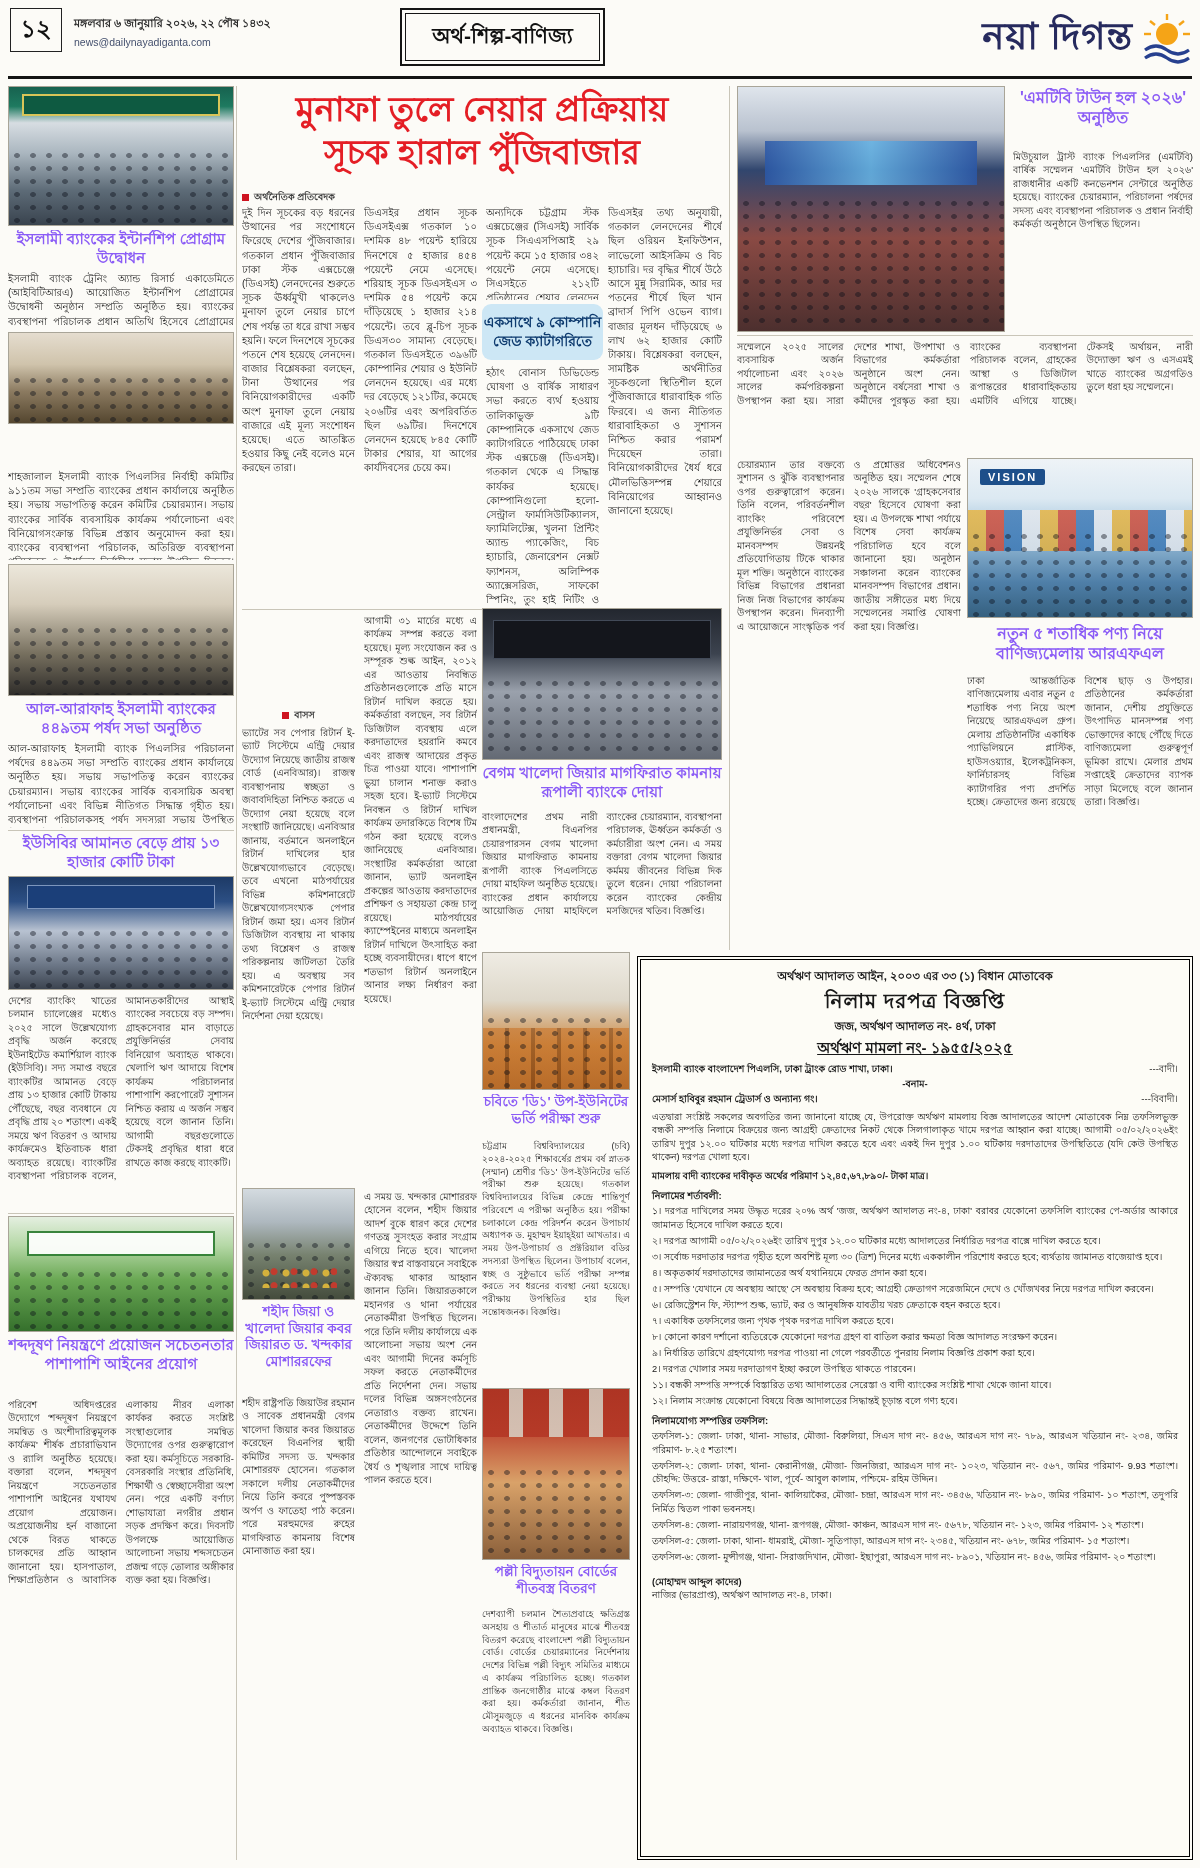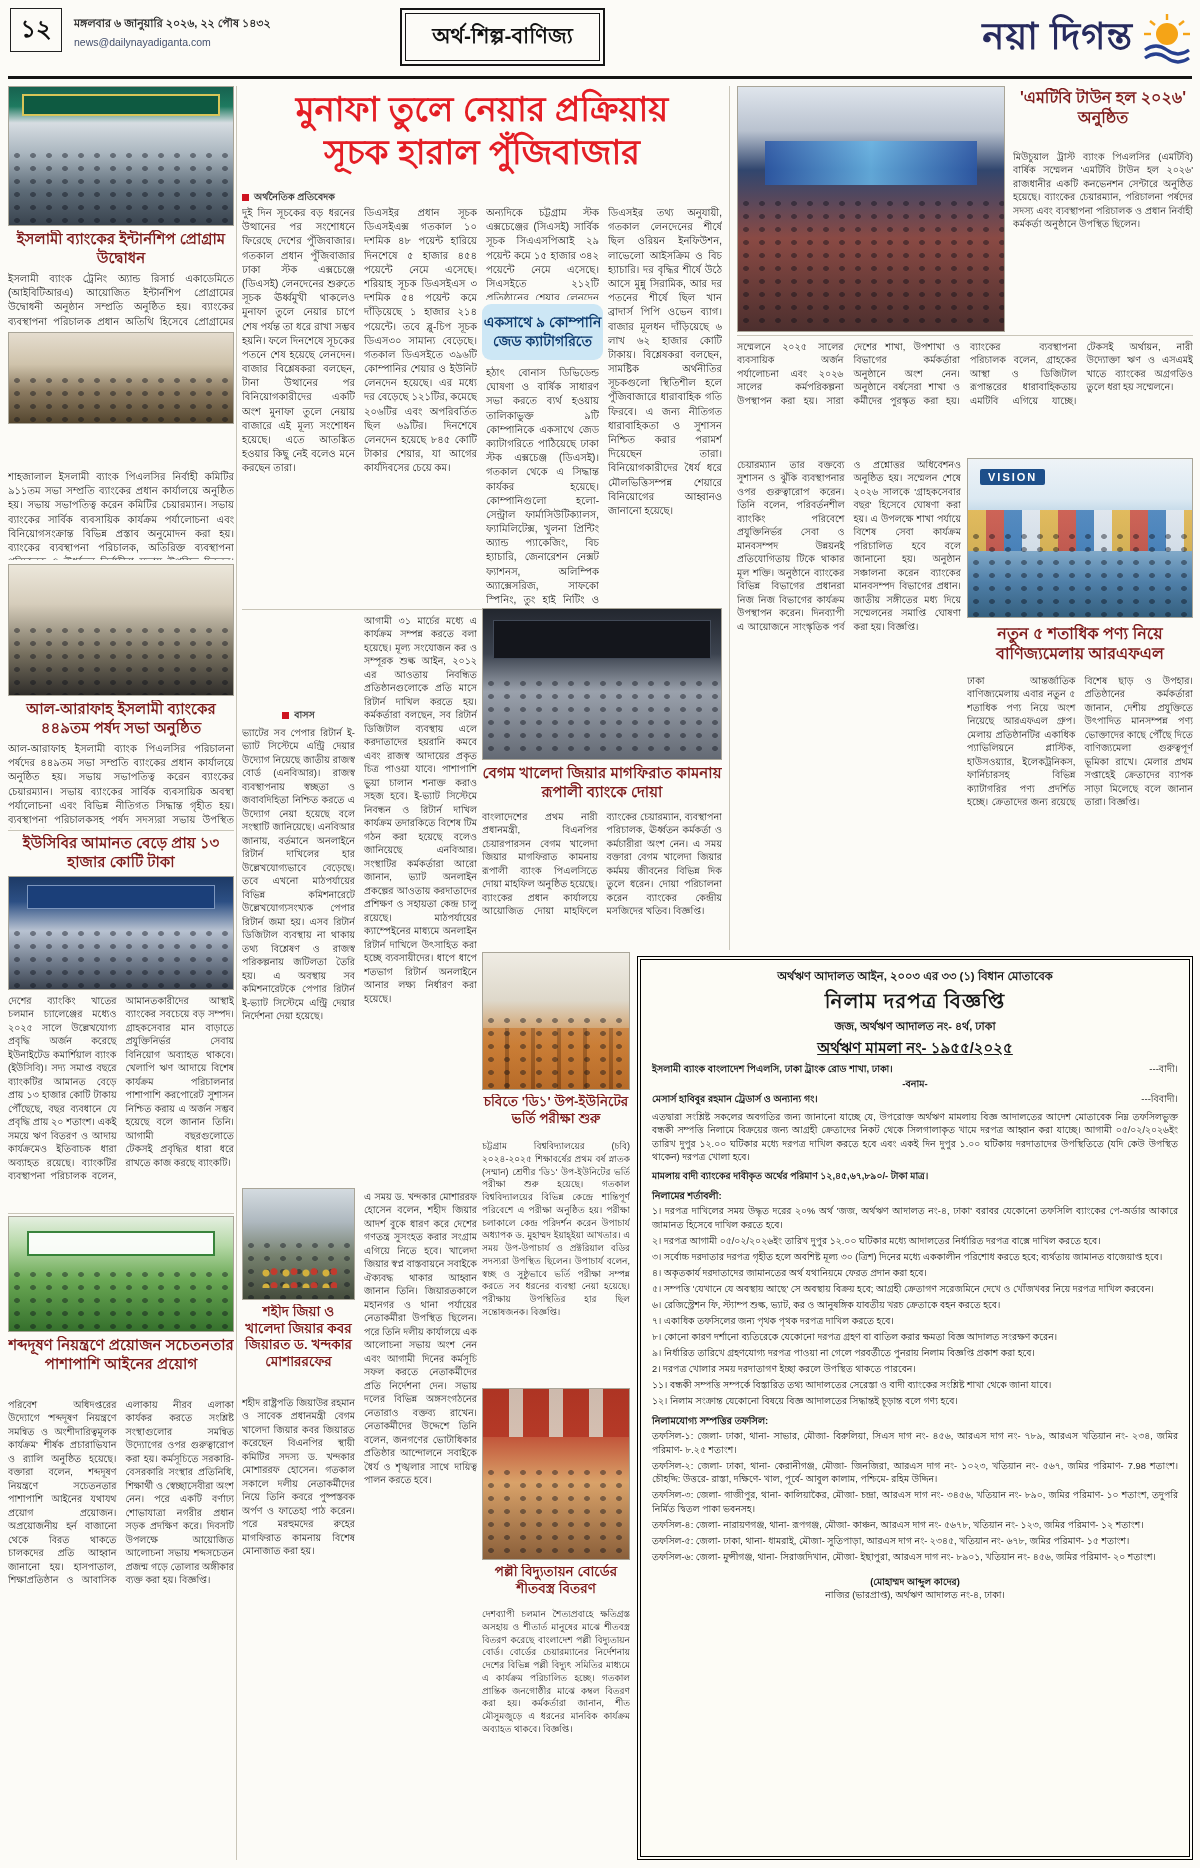--- a/index.html
+++ b/index.html
@@ -1,21 +1,21 @@
 <!DOCTYPE html>
 <html lang="bn"><head>
 <meta charset="utf-8">
 <title>নয়া দিগন্ত</title>
 <style>
 *{margin:0;padding:0;box-sizing:border-box}
 html,body{background:#dddcd5}
 .page{position:relative;width:1200px;height:1868px;margin:0 auto;background:#fcfbf7;font-family:"Liberation Sans","DejaVu Sans",sans-serif;color:#1d1d1d;overflow:hidden}
 .photo{position:absolute;overflow:hidden;border:1px solid #a9a598}
 .photo::after{content:"";position:absolute;left:0;right:0;bottom:0;height:55%;background-image:radial-gradient(rgba(10,14,24,.42) 2.5px,rgba(10,14,24,0) 3.4px);background-size:16px 13px}
-.hl{position:absolute;font-weight:700;color:#7f1d1d;line-height:1.24;text-align:center;overflow:hidden}
+.hl{position:absolute;font-weight:700;color:#8b5cf6;line-height:1.24;text-align:center;overflow:hidden}
 .bt{position:absolute;font-size:10px;line-height:1.42;text-align:justify;color:#242424;overflow:hidden}
 .s95{font-size:9.5px}.s9{font-size:9px}
 .c2{column-count:2;column-gap:9px}
 .c4{column-count:4;column-gap:10px}
 .rule{position:absolute;background:#141414}
 .hair{position:absolute;background:#c9c5b8}
 .byline{position:absolute;font-size:9.5px;font-weight:700;color:#3a3a3a}
 .byline::before{content:"";display:inline-block;width:7px;height:7px;background:#ce1420;margin-right:5px;vertical-align:middle}
 .bycenter{text-align:center}
 .lead-hl{position:absolute;font-weight:800;color:#e41e25;text-align:center;line-height:1.26;font-size:34px}
@@ -32,21 +32,21 @@
 .n-law{font-size:11.5px}
 .n-title{font-size:20px;letter-spacing:1px;margin:2px 0 3px}
 .n-court{font-size:11px}
 .n-case{text-align:center;font-weight:700;font-size:15px;text-decoration:underline;margin:2px 0 4px}
 .n-row{display:flex;justify-content:space-between;font-size:9.5px;margin-top:1px}
 .n-bold{font-weight:700}
 .n-vs{text-align:center;font-weight:700;font-size:9.5px;margin:1px 0}
 .n-p{margin-top:5px}
 .n-h{font-weight:700;margin-top:6px;font-size:9.6px}
 .n-item{margin-top:2.5px}
-.n-sign{margin-top:12px;text-align:center;line-height:1.4}
+.n-sign{margin-top:12px;text-align:left;line-height:1.4}
 .fair-sign{position:absolute;top:10px;left:12px;background:#1d4f8a;color:#fff;font-weight:700;font-size:11px;padding:2px 8px;border-radius:2px;letter-spacing:2px;z-index:2}
 
 .ph-intern{background:linear-gradient(180deg,#17624f 0%,#1e7a60 14%,#d7dde2 26%,#aab6bf 48%,#5d6b77 75%,#39434e 100%)}
 .ph-intern::before{content:"";position:absolute;left:6%;right:6%;top:5%;height:16%;background:#0e5a41;box-shadow:inset 0 0 0 2px #d8c558}
 .ph-board{background:linear-gradient(180deg,#e5ddcf 0%,#cfc3ab 35%,#8b7a60 65%,#54462f 100%)}
 .ph-araf{background:linear-gradient(180deg,#ece7db 0%,#d6cdbb 30%,#77705f 68%,#2f2d2a 100%)}
 .ph-ucb{background:linear-gradient(180deg,#1d3a66 0%,#2c4f84 22%,#b8c2d1 48%,#6d7888 78%,#3c4450 100%)}
 .ph-ucb::before{content:"";position:absolute;left:8%;right:8%;top:7%;height:22%;background:#1b3f79;box-shadow:inset 0 0 0 1px #7d96bd}
 .ph-noise{background:linear-gradient(180deg,#e4efe0 0%,#b5d8a6 25%,#6aa854 55%,#35702c 100%)}
 .ph-noise::before{content:"";position:absolute;left:8%;right:8%;top:12%;height:22%;background:#fff;box-shadow:inset 0 0 0 2px #2e7d32;opacity:.92}
@@ -193,21 +193,21 @@
         <div class="n-item">৭। একাধিক তফসিলের জন্য পৃথক পৃথক দরপত্র দাখিল করতে হবে।</div>
         <div class="n-item">৮। কোনো কারণ দর্শানো ব্যতিরেকে যেকোনো দরপত্র গ্রহণ বা বাতিল করার ক্ষমতা বিজ্ঞ আদালত সংরক্ষণ করেন।</div>
         <div class="n-item">৯। নির্ধারিত তারিখে গ্রহণযোগ্য দরপত্র পাওয়া না গেলে পরবর্তীতে পুনরায় নিলাম বিজ্ঞপ্তি প্রকাশ করা হবে।</div>
         <div class="n-item">2। দরপত্র খোলার সময় দরদাতাগণ ইচ্ছা করলে উপস্থিত থাকতে পারবেন।</div>
         <div class="n-item">১১। বন্ধকী সম্পত্তি সম্পর্কে বিস্তারিত তথ্য আদালতের সেরেস্তা ও বাদী ব্যাংকের সংশ্লিষ্ট শাখা থেকে জানা যাবে।</div>
         <div class="n-item">১২। নিলাম সংক্রান্ত যেকোনো বিষয়ে বিজ্ঞ আদালতের সিদ্ধান্তই চূড়ান্ত বলে গণ্য হবে।</div>
       </div>
     <div class="n-h">নিলামযোগ্য সম্পত্তির তফসিল:</div>
     <div>
         <div class="n-item">তফসিল-১: জেলা- ঢাকা, থানা- সাভার, মৌজা- বিরুলিয়া, সিএস দাগ নং- ৪৫৬, আরএস দাগ নং- ৭৮৯, আরএস খতিয়ান নং- ২৩৪, জমির পরিমাণ- ৮.২৫ শতাংশ।</div>
-        <div class="n-item">তফসিল-২: জেলা- ঢাকা, থানা- কেরানীগঞ্জ, মৌজা- জিনজিরা, আরএস দাগ নং- ১০২৩, খতিয়ান নং- ৫৬৭, জমির পরিমাণ- 7.98 শতাংশ। চৌহদ্দি: উত্তরে- রাস্তা, দক্ষিণে- খাল, পূর্বে- আবুল কালাম, পশ্চিমে- রহিম উদ্দিন।</div>
+        <div class="n-item">তফসিল-২: জেলা- ঢাকা, থানা- কেরানীগঞ্জ, মৌজা- জিনজিরা, আরএস দাগ নং- ১০২৩, খতিয়ান নং- ৫৬৭, জমির পরিমাণ- 9.93 শতাংশ। চৌহদ্দি: উত্তরে- রাস্তা, দক্ষিণে- খাল, পূর্বে- আবুল কালাম, পশ্চিমে- রহিম উদ্দিন।</div>
         <div class="n-item">তফসিল-৩: জেলা- গাজীপুর, থানা- কালিয়াকৈর, মৌজা- চন্দ্রা, আরএস দাগ নং- ৩৪৫৬, খতিয়ান নং- ৮৯০, জমির পরিমাণ- ১০ শতাংশ, তদুপরি নির্মিত দ্বিতল পাকা ভবনসহ।</div>
         <div class="n-item">তফসিল-৪: জেলা- নারায়ণগঞ্জ, থানা- রূপগঞ্জ, মৌজা- কাঞ্চন, আরএস দাগ নং- ৫৬৭৮, খতিয়ান নং- ১২৩, জমির পরিমাণ- ১২ শতাংশ।</div>
         <div class="n-item">তফসিল-৫: জেলা- ঢাকা, থানা- ধামরাই, মৌজা- সুতিপাড়া, আরএস দাগ নং- ২৩৪৫, খতিয়ান নং- ৬৭৮, জমির পরিমাণ- ১৫ শতাংশ।</div>
         <div class="n-item">তফসিল-৬: জেলা- মুন্সীগঞ্জ, থানা- সিরাজদিখান, মৌজা- ইছাপুরা, আরএস দাগ নং- ৮৯০১, খতিয়ান নং- ৪৫৬, জমির পরিমাণ- ২০ শতাংশ।</div>
       </div>
     <div class="n-sign">
       <div class="n-bold">(মোহাম্মদ আব্দুল কাদের)</div>
       <div>নাজির (ভারপ্রাপ্ত), অর্থঋণ আদালত নং-৪, ঢাকা।</div>
     </div>
   </div>

